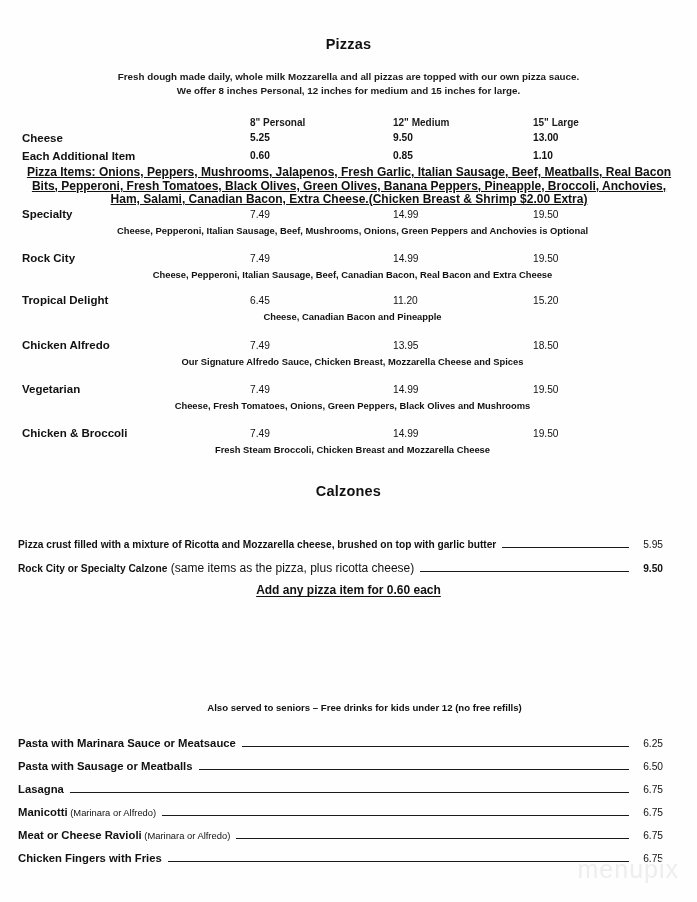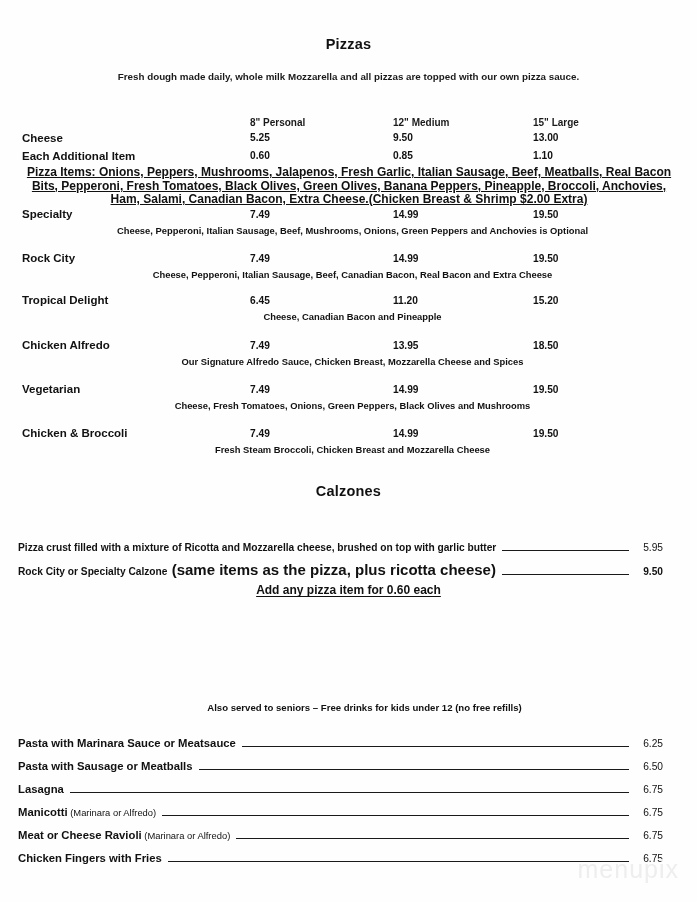--- a/index.html
+++ b/index.html
@@ -110,21 +110,21 @@
     top: 0;
     font-size: 11.5px;
     font-weight: bold;
     color: #111;
     white-space: nowrap;
   }
   .pizza .p {
     position: absolute;
     top: 1px;
     font-size: 10.2px;
-    font-weight: bold;
+    font-weight: normal;
     color: #111;
   }
   .pizza .desc {
     position: absolute;
     left: 0;
     top: 17px;
     width: 697px;
     text-align: center;
     padding-left: 8px;
     box-sizing: border-box;
@@ -142,22 +142,22 @@
     align-items: baseline;
   }
   .leader-row .lname {
     font-size: 10.2px;
     font-weight: bold;
     color: #111;
     white-space: nowrap;
     flex: 0 0 auto;
   }
   .leader-row .lname .sub {
-    font-weight: bold;
-    font-size: 15px;
+    font-weight: normal;
+    font-size: 12px;
   }
   .leader-row .dots {
     flex: 1 1 auto;
     border-bottom: 1.1px solid #1a1a1a;
     margin: 0 4px 3px 6px;
     height: 0;
   }
   .leader-row .lprice {
     flex: 0 0 auto;
     font-size: 10.2px;
@@ -244,20 +244,21 @@
 </style>
 </head>
 <body>
 
 <div class="page">
 
   <div id="pizzas-title" class="section-title">Pizzas</div>
 
   <div id="pizza-intro">
     <div>Fresh dough made daily, whole milk Mozzarella and all pizzas are topped with our own pizza sauce.</div>
+    <div>We offer 8 inches Personal, 12 inches for medium and 15 inches for large.</div>
   </div>
 
   <div class="size-head col1">8" Personal</div>
   <div class="size-head col2">12" Medium</div>
   <div class="size-head col3">15" Large</div>
 
   <div class="simple-row" style="top:132px">
     <div class="name">Cheese</div>
     <div class="p col1">5.25</div>
     <div class="p col2">9.50</div>

